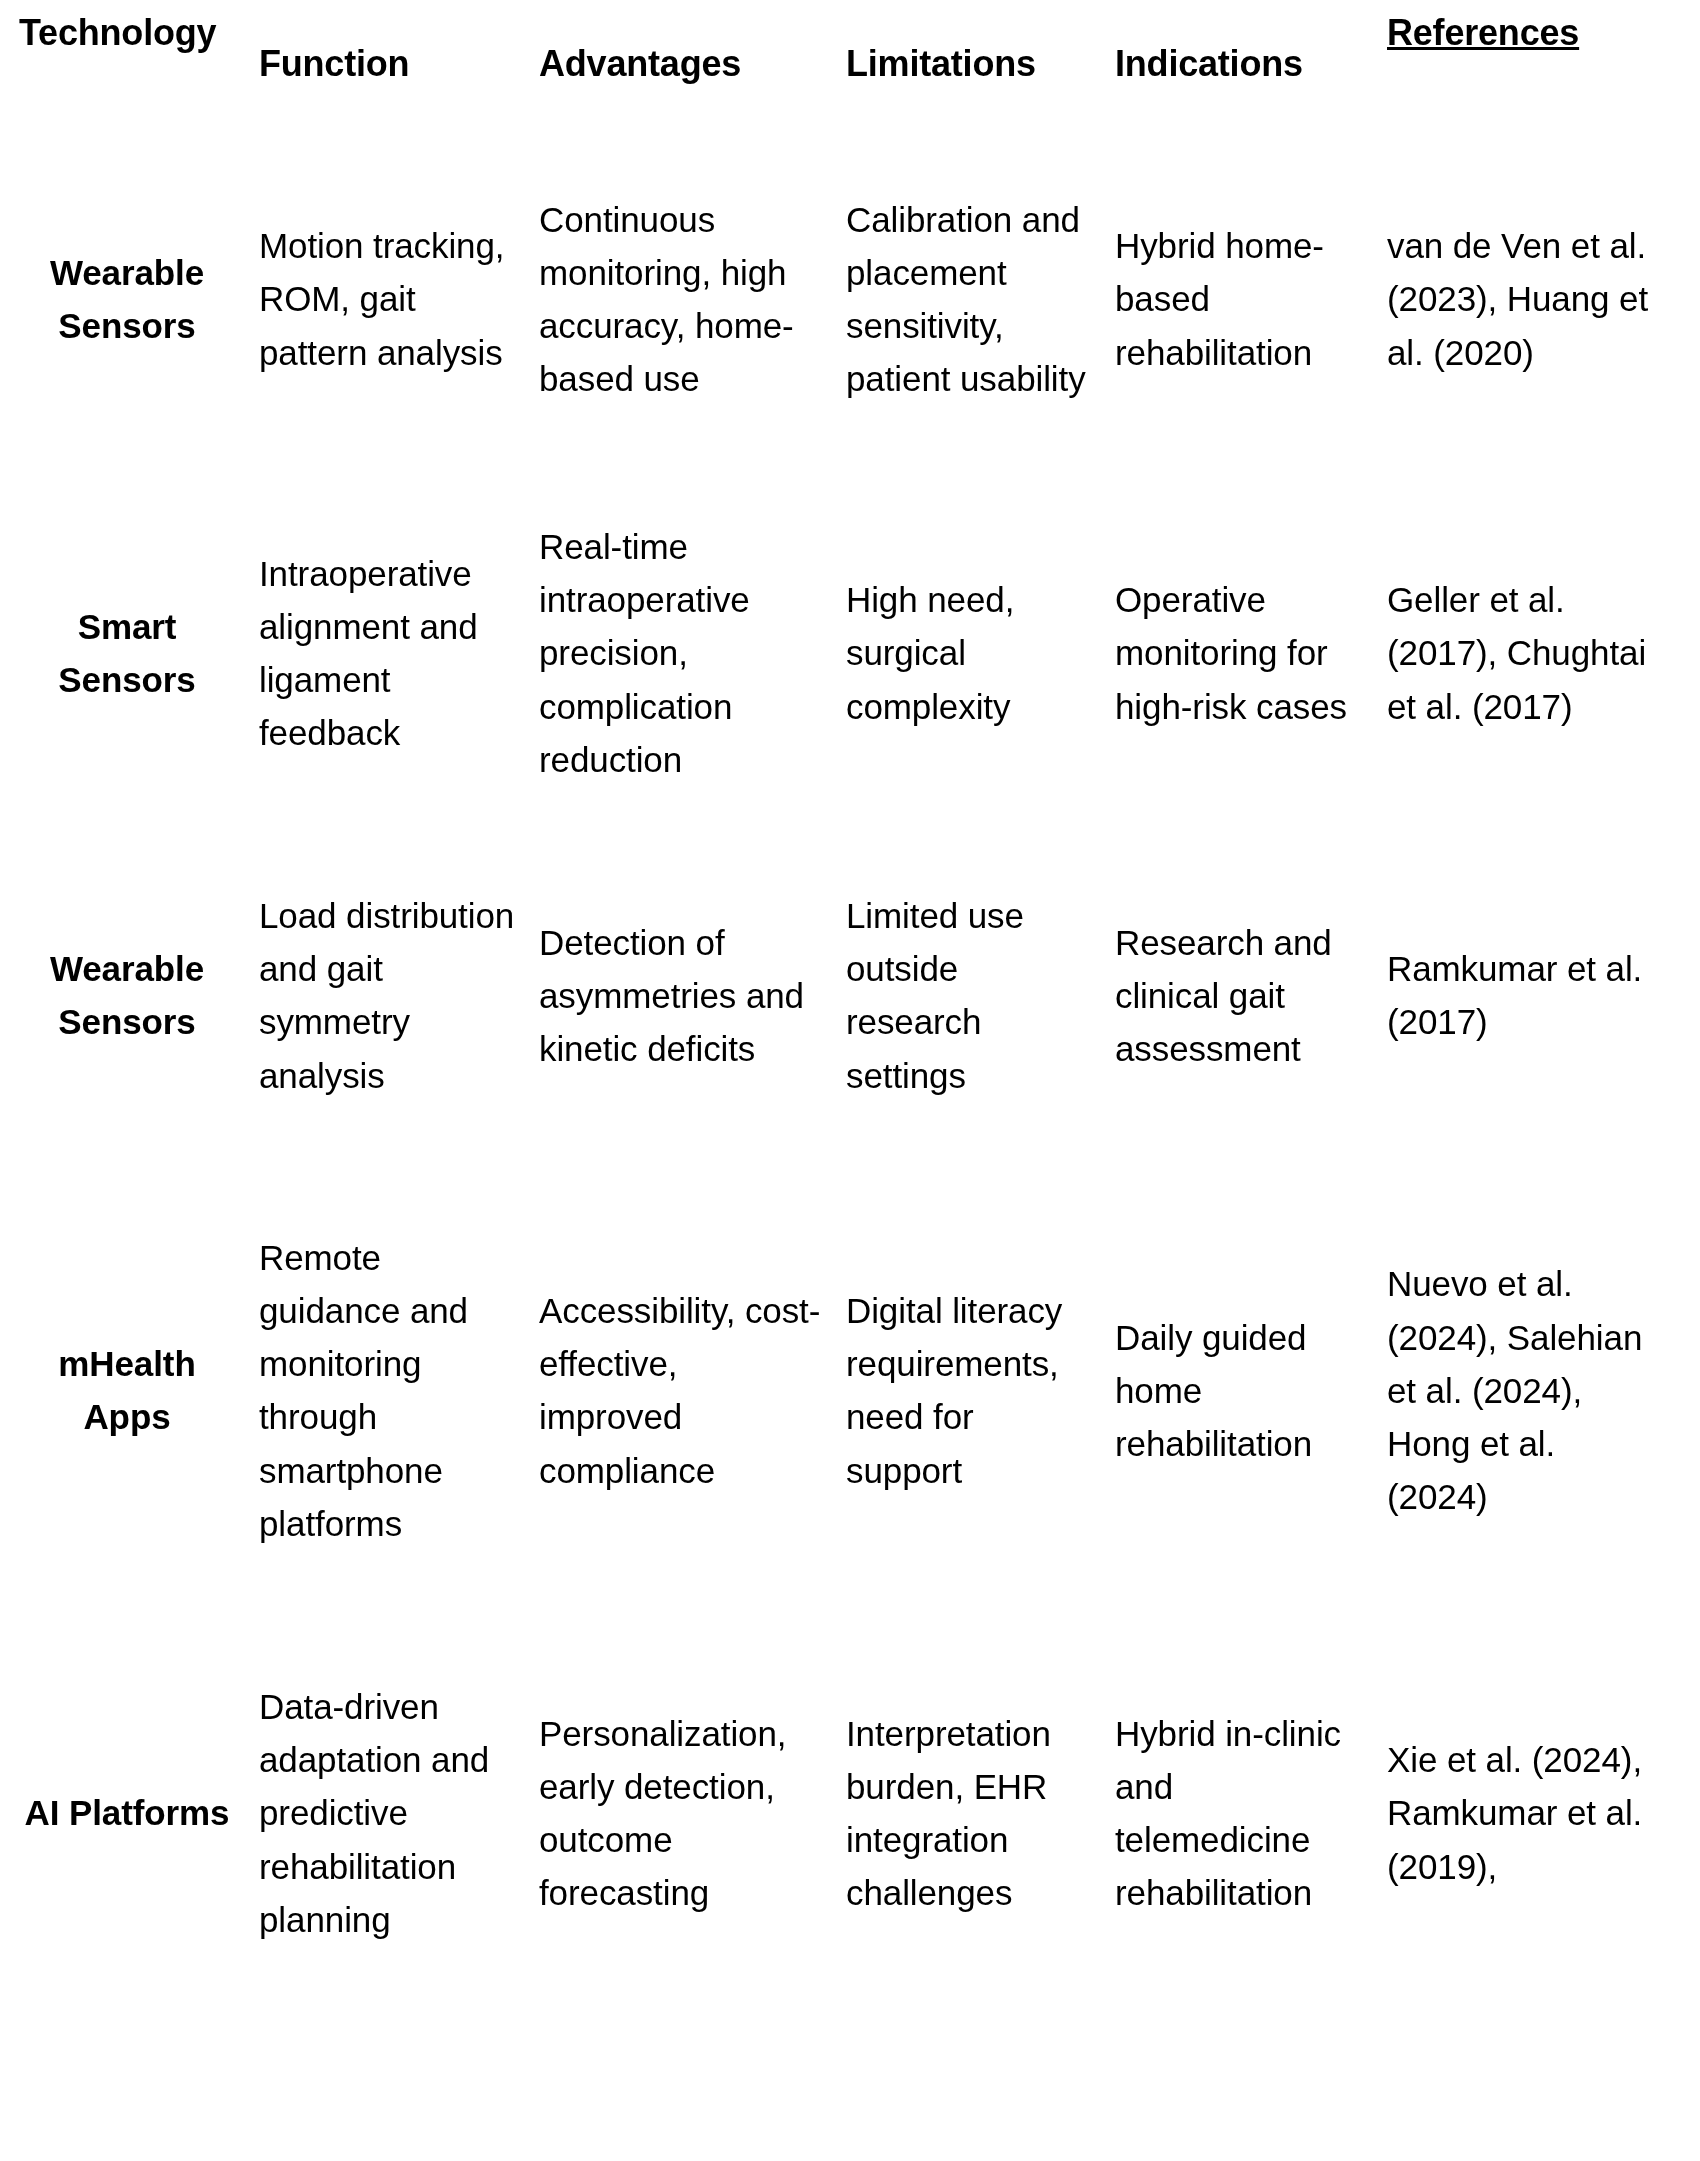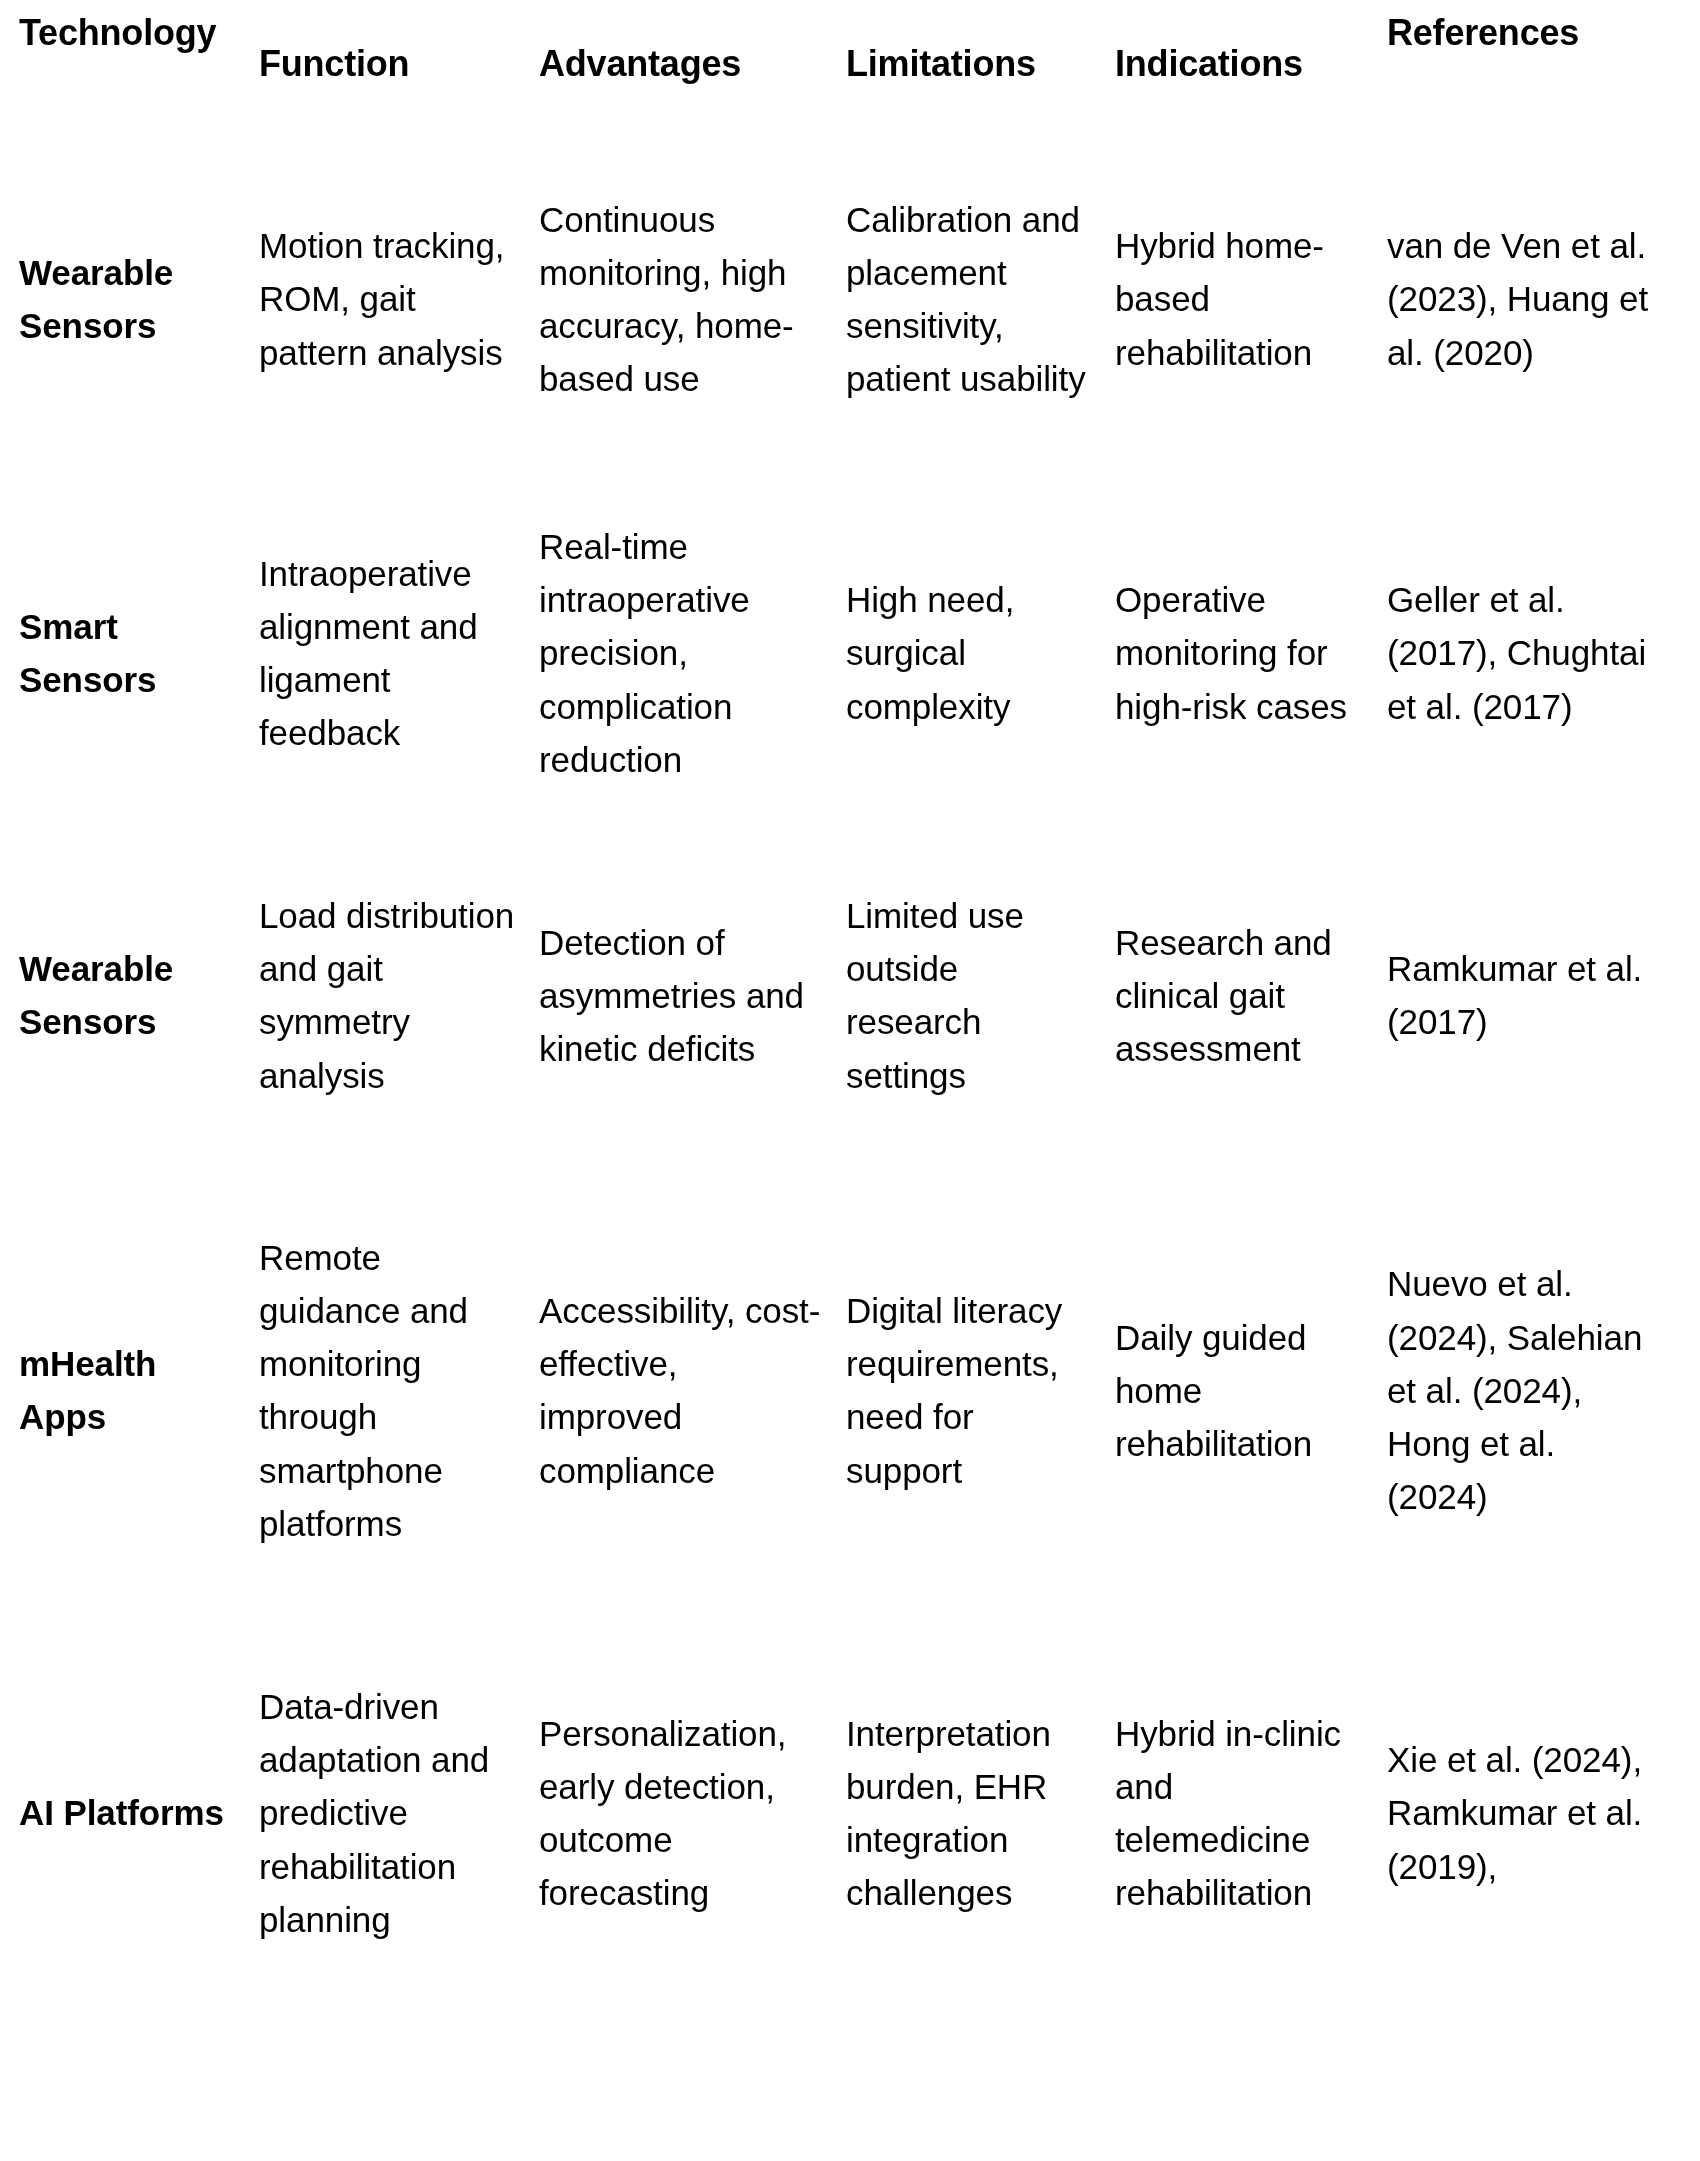--- a/index.html
+++ b/index.html
@@ -48,29 +48,30 @@
     font-size: 36px;
     line-height: 1.12;
     padding-bottom: 25.6px;
     letter-spacing: -0.2px;
   }
   thead th.h-tech { vertical-align: top; }
   thead th.h-func,
   thead th.h-adv,
   thead th.h-lim,
   thead th.h-ind { padding-top: 31px; }
-  thead th.h-ref { vertical-align: top; }
+  thead th.h-ref { vertical-align: top; text-decoration: underline; }
 
   table.tech-table tbody td {
     font-size: 35px;
     line-height: 1.52;
     letter-spacing: -0.1px;
   }
   table.tech-table tbody td.rowhead {
     font-weight: bold;
+    text-align: center;
   }
   tbody tr.r1 td { height: 378px; }
   tbody tr.r2 td { height: 330px; }
   tbody tr.r3 td { height: 355px; }
   tbody tr.r4 td { height: 435px; }
   tbody tr.r5 td { height: 410px; }
 </style>
 </head>
 <body>
 

